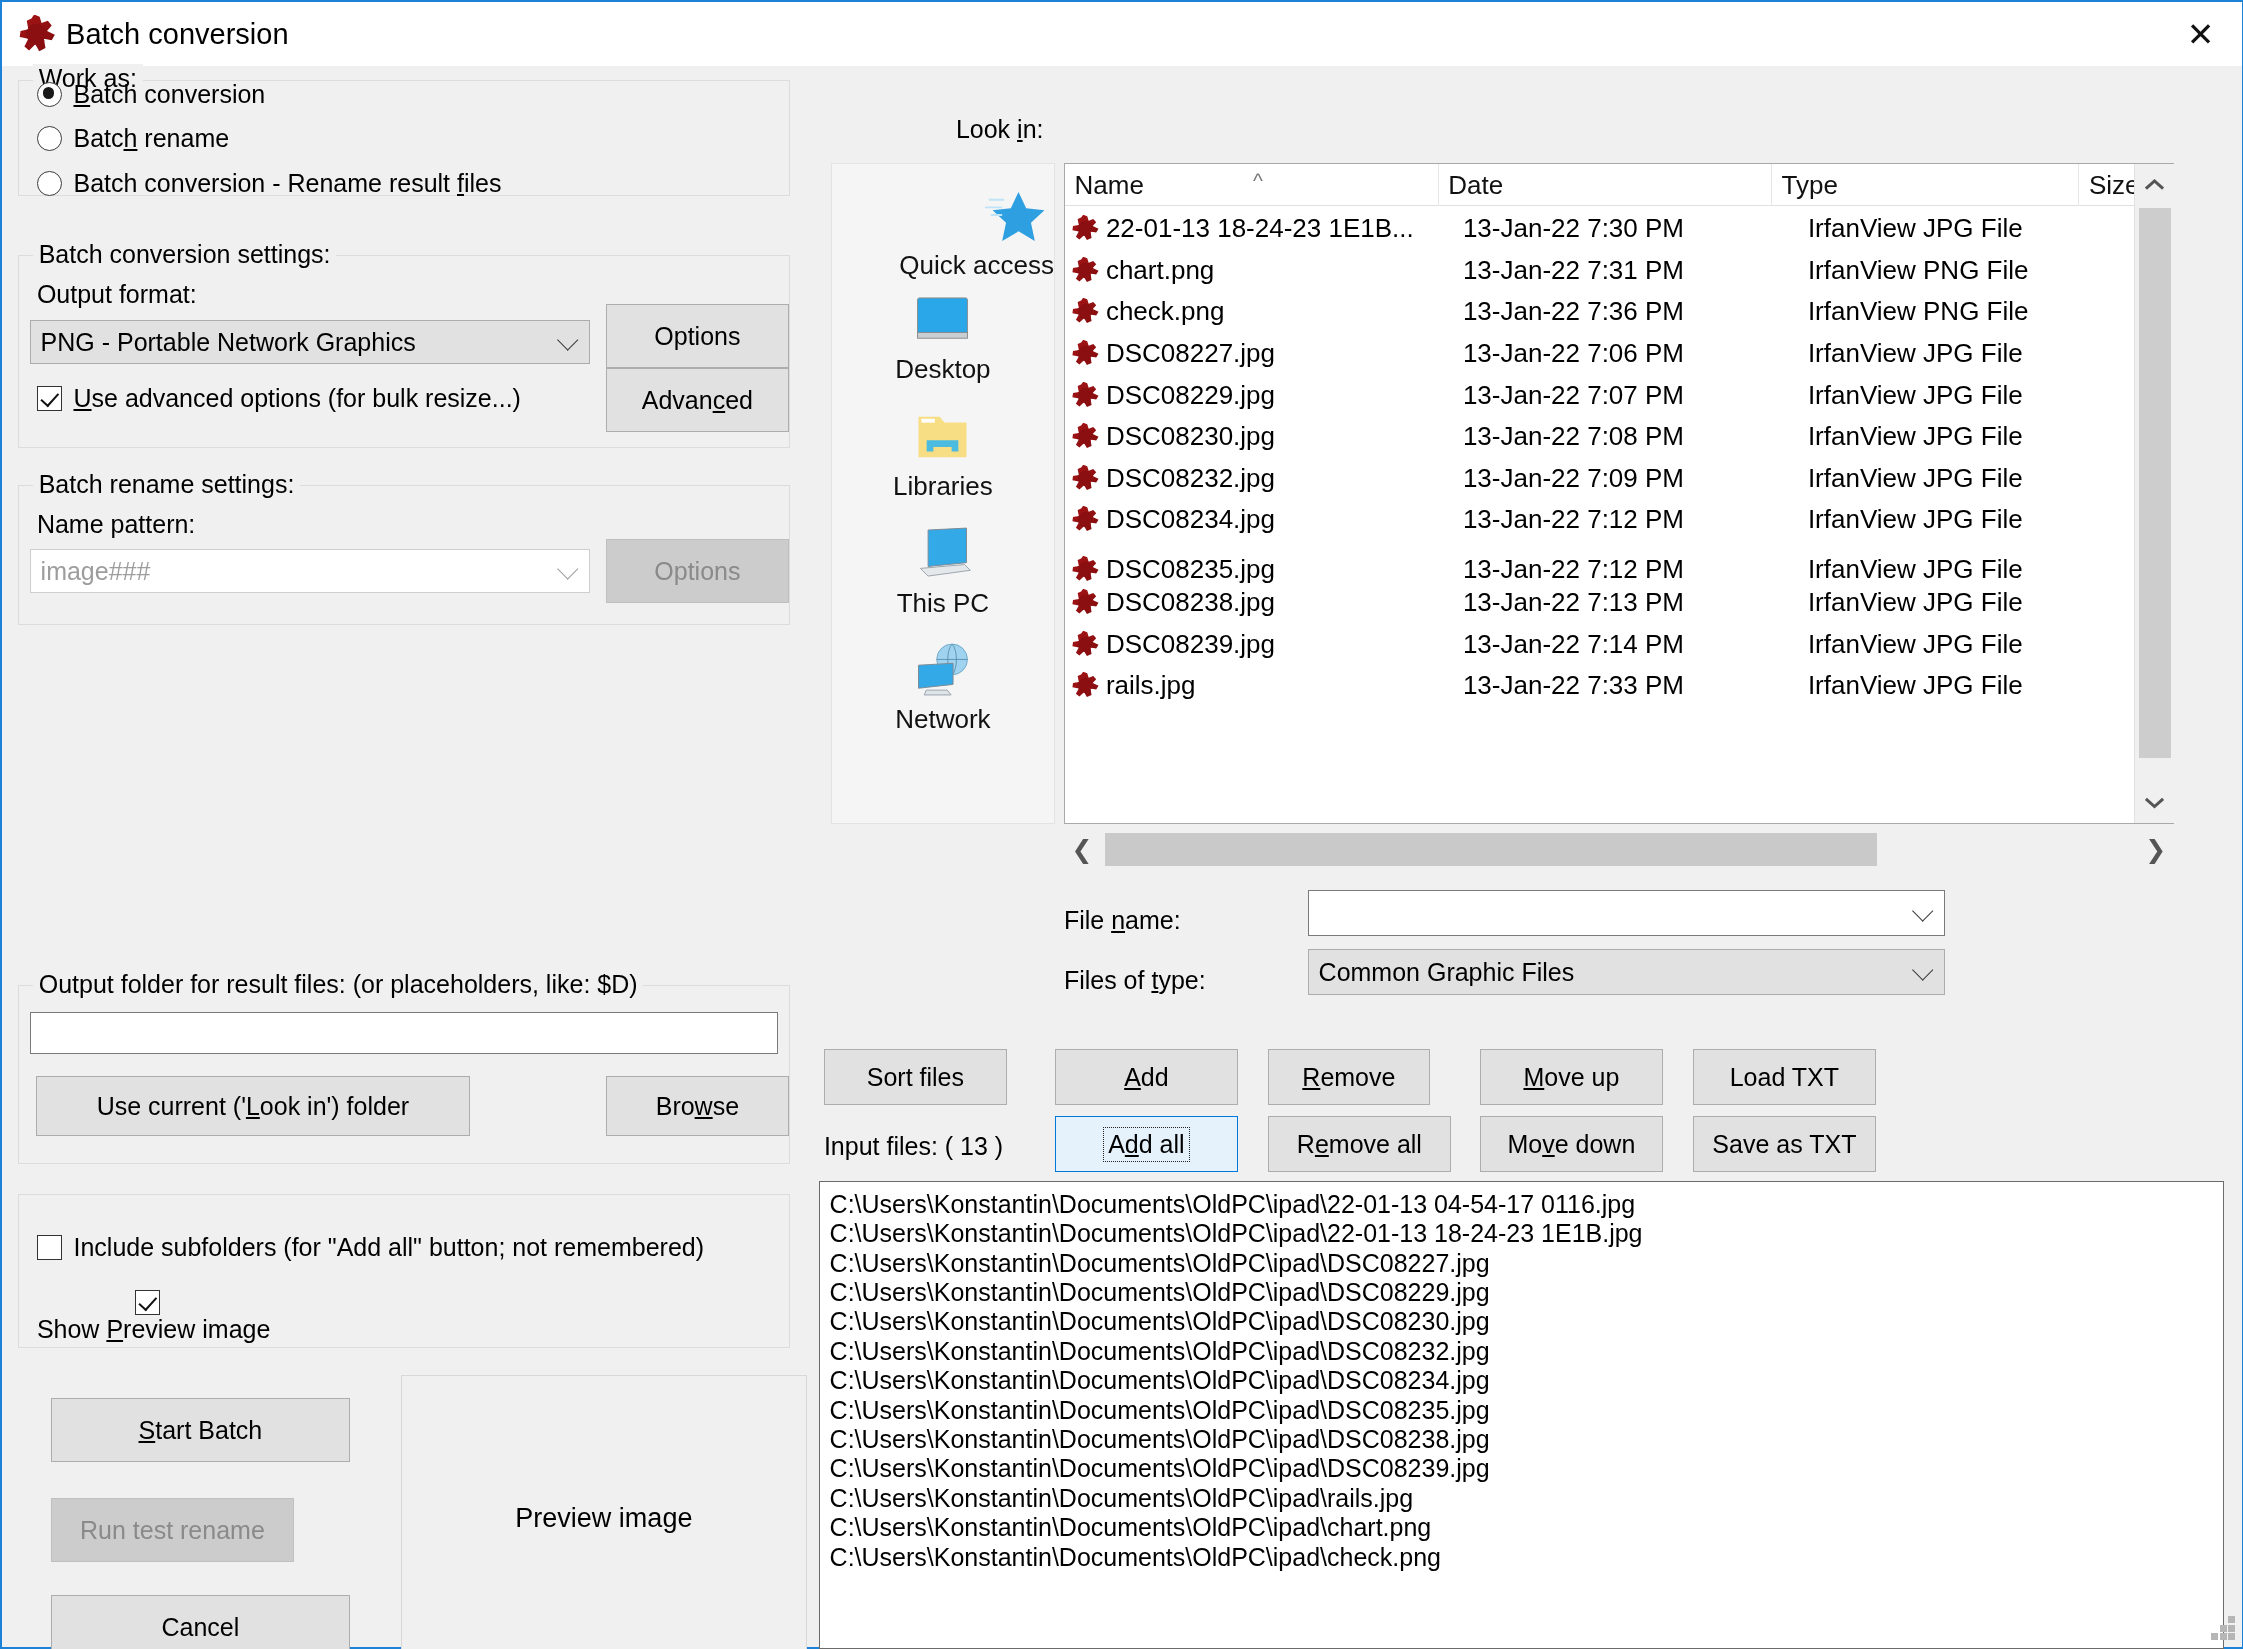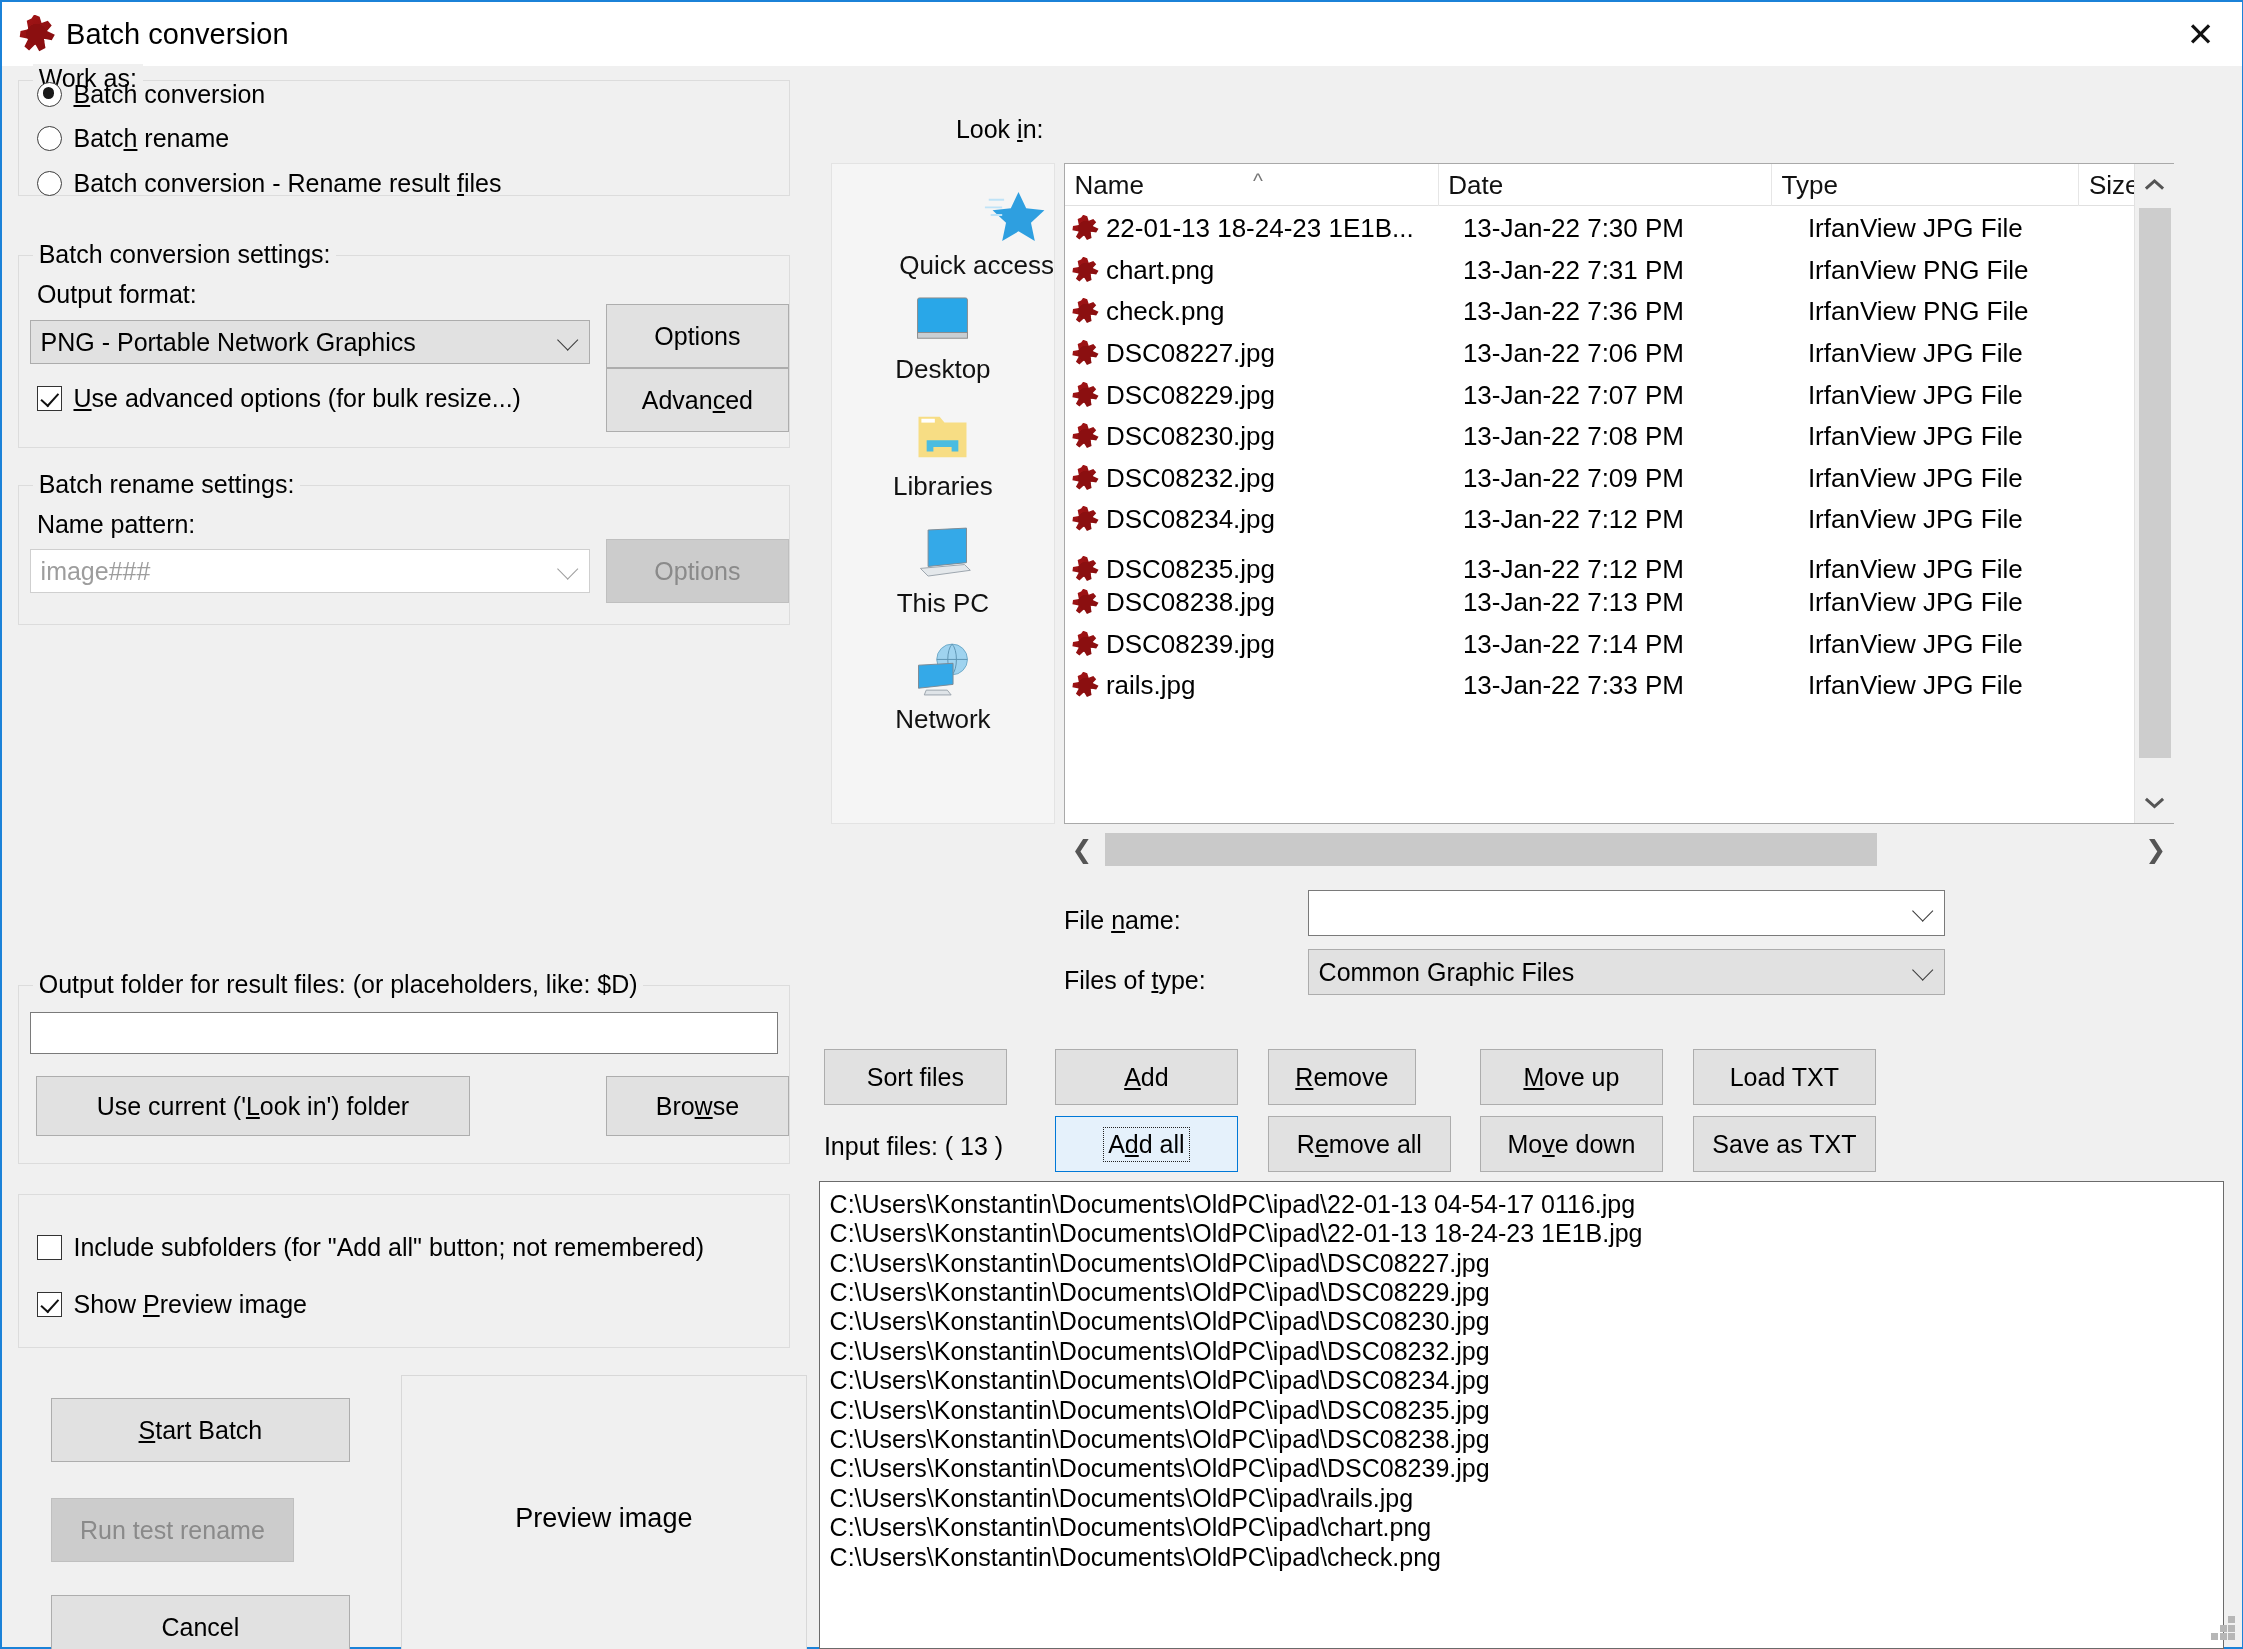--- a/index.html
+++ b/index.html
@@ -223,21 +223,21 @@
     </div>
     <div class="btn" style="left:601px; top:1010px; width:183px; height:60px;">
       <span class="inner">Bro<span class="u">w</span>se</span>
     </div>
 
     <div class="group" style="left:13.5px; top:1128px; width:772px; height:154px;"></div>
     <div class="checkbox" style="left:32px; top:1167px;">
       <span class="box"></span>
       <span class="lbl">Include subfolders (for "Add all" button; not remembered)</span>
     </div>
-    <div class="checkbox checked" style="left:32px; top:1224px;">
+    <div class="checkbox checked" style="left:32px; top:1224px;flex-direction:column;">
       <span class="box"></span>
       <span class="lbl">Show <span class="u">P</span>review image</span>
     </div>
 
     <div class="btn" style="left:46px; top:1332px; width:299px; height:64px;">
       <span class="inner"><span class="u">S</span>tart Batch</span>
     </div>
     <div class="btn disabled" style="left:46px; top:1432px; width:243px; height:64px;">
       <span class="inner">Run test rename</span>
     </div>
@@ -500,21 +500,21 @@
       <span>Common Graphic Files</span>
       <span class="arrow"><i class="chev"></i></span>
     </div>
 
     <div class="btn" style="left:819px; top:983px; width:183px; height:56px;">
       <span class="inner">Sort files</span>
     </div>
     <div class="btn" style="left:1050px; top:983px; width:183px; height:56px;">
       <span class="inner"><span class="u">A</span>dd</span>
     </div>
-    <div class="btn" style="left:1263px; top:983px; width:148px; height:56px;">
+    <div class="btn" style="left:1263px; top:983px; width:162px; height:56px;">
       <span class="inner"><span class="u">R</span>emove</span>
     </div>
     <div class="btn" style="left:1475px; top:983px; width:183px; height:56px;">
       <span class="inner"><span class="u">M</span>ove up</span>
     </div>
     <div class="btn" style="left:1688px; top:983px; width:183px; height:56px;">
       <span class="inner">Load TXT</span>
     </div>
 
     <div class="lblstatic" style="left:819px; top:1066px;">Input files: ( 13 )</div>

